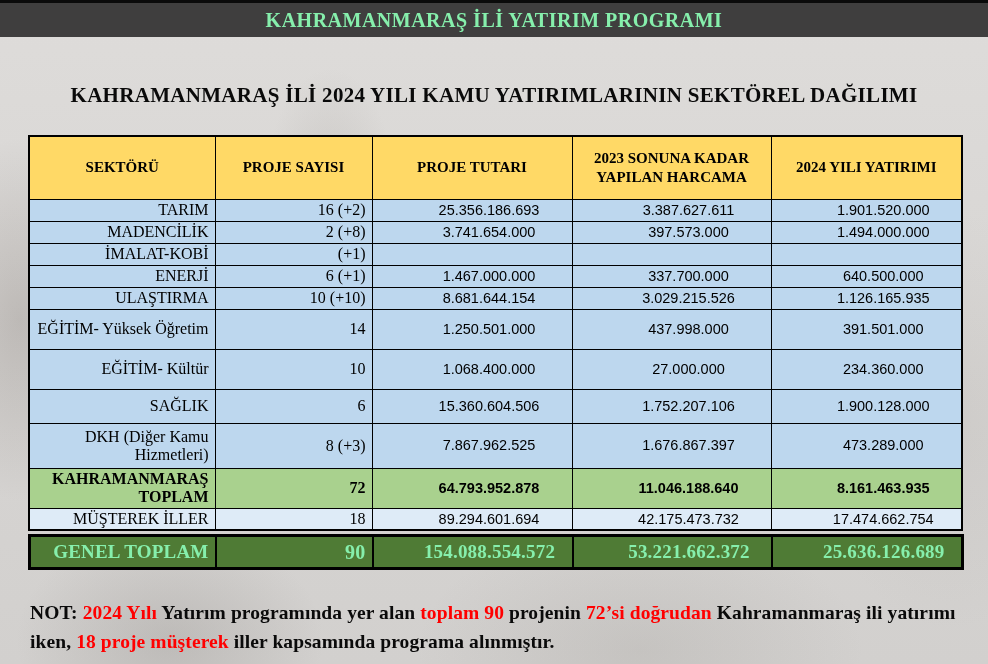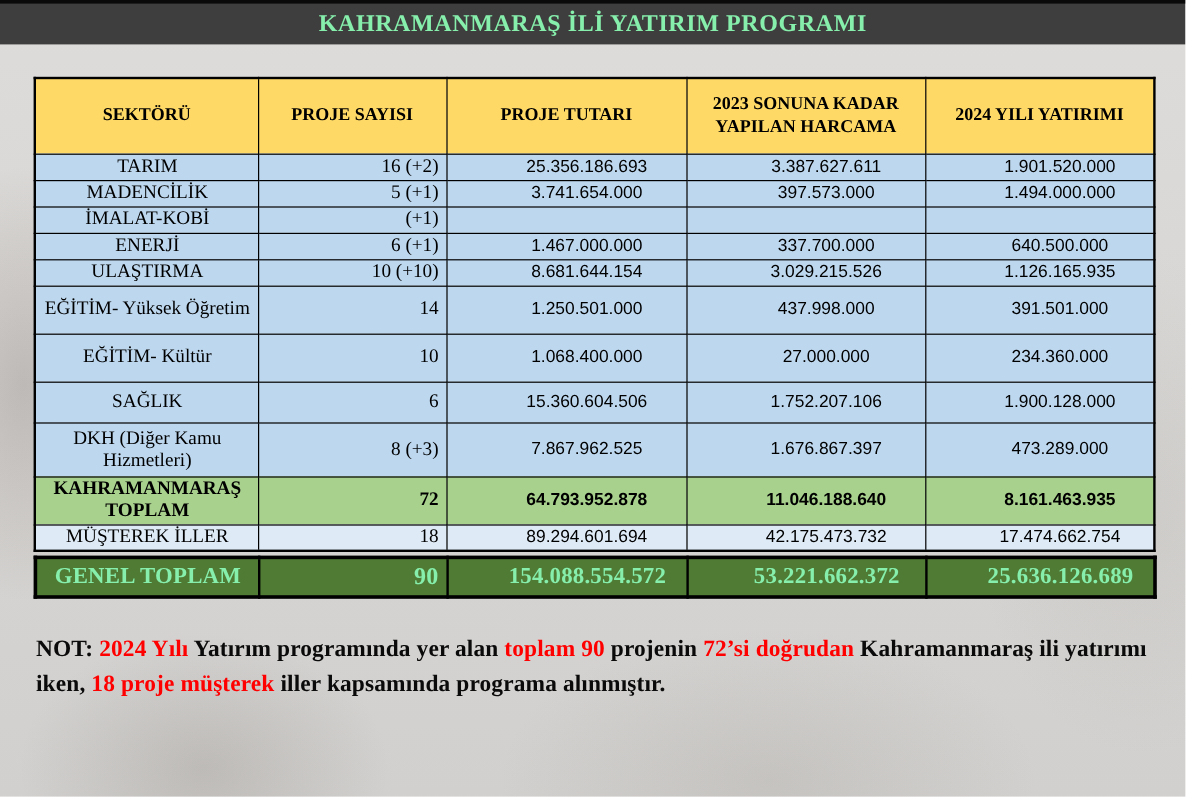--- a/index.html
+++ b/index.html
@@ -84,21 +84,21 @@
   }
 
   tbody td {
     background: var(--row-bg);
     height: 22px;
     vertical-align: middle;
     padding: 1px 6px;
     font-size: 16px;
     line-height: 1.12;
   }
-  td.sector-cell { text-align: center; padding-left: 7px; }
+  td.sector-cell { text-align: right; padding-left: 7px; }
   td.count-cell  { text-align: right; }
   td.money-cell  {
     text-align: center;
     font-family: "Liberation Sans", sans-serif;
     font-size: 14.5px;
     padding-left: 40px;
   }
 
   tr.r5 td, tr.r6 td { height: 40px; }
   tr.r7 td { height: 34px; }
@@ -141,20 +141,21 @@
 </style>
 </head>
 <body>
 
 <div class="page">
 
   <div class="title-bar">
     <h1>KAHRAMANMARAŞ İLİ YATIRIM PROGRAMI</h1>
   </div>
 
+  <div class="subtitle">KAHRAMANMARAŞ İLİ 2024 YILI KAMU YATIRIMLARININ SEKTÖREL DAĞILIMI</div>
 
   <div class="table-wrap">
     <table class="main-table">
       <colgroup>
         <col class="c0">
           <col class="c1">
           <col class="c2">
           <col class="c3">
           <col class="c4">
       </colgroup>
@@ -170,21 +171,21 @@
       <tbody>
           <tr class="row-data r0">
             <td class="sector-cell">TARIM</td>
             <td class="count-cell">16 (+2)</td>
             <td class="money-cell">25.356.186.693</td>
             <td class="money-cell">3.387.627.611</td>
             <td class="money-cell">1.901.520.000</td>
           </tr>
           <tr class="row-data r1">
             <td class="sector-cell">MADENCİLİK</td>
-            <td class="count-cell">5 (+1)</td>
+            <td class="count-cell">2 (+8)</td>
             <td class="money-cell">3.741.654.000</td>
             <td class="money-cell">397.573.000</td>
             <td class="money-cell">1.494.000.000</td>
           </tr>
           <tr class="row-data r2">
             <td class="sector-cell">İMALAT-KOBİ</td>
             <td class="count-cell">(+1)</td>
             <td class="money-cell"></td>
             <td class="money-cell"></td>
             <td class="money-cell"></td>

